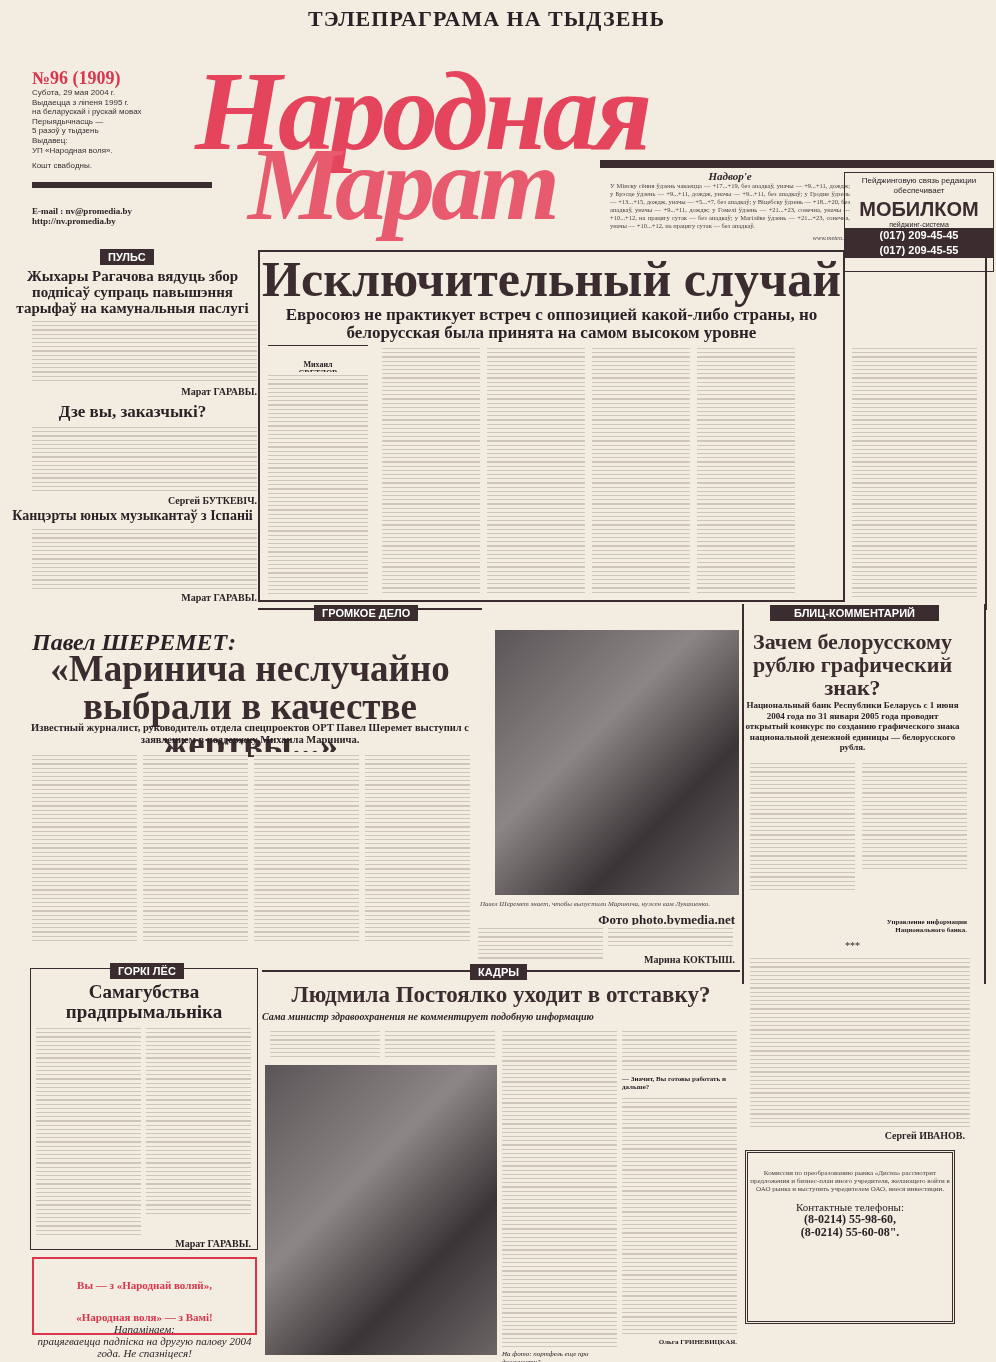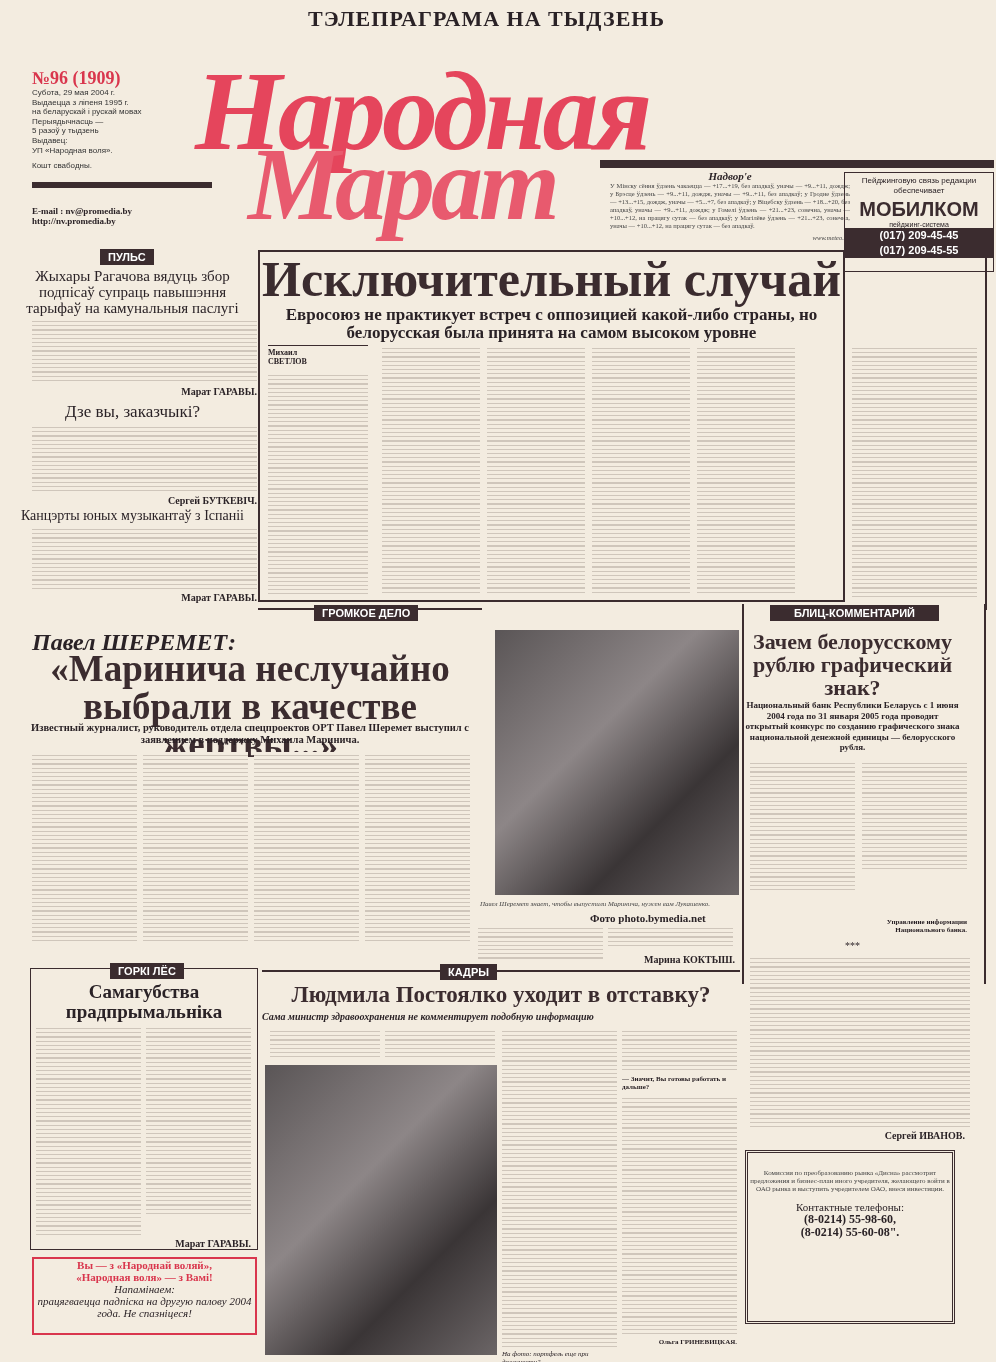--- a/index.html
+++ b/index.html
@@ -16,35 +16,35 @@
 .weather{left:610px;top:172px;width:240px;font-size:6.5px;line-height:8px;color:#444;text-align:justify}
 .weather h4{text-align:center;font-style:italic;font-size:11px;margin-bottom:2px;color:#2a2226}
 .weather .src{text-align:right;font-style:italic;margin-top:4px}
 .ad-mob{left:844px;top:172px;width:150px;height:100px;border:1px solid #3b2c2f;text-align:center;font-family:"Liberation Sans",sans-serif}
 .ad-mob .t{font-size:8px;padding-top:3px;line-height:10px}
 .ad-mob .brand{font-size:20px;font-weight:bold;color:#3b2c2f;margin-top:2px}
 .ad-mob .sub{font-size:7px}
 .ad-mob .ph{background:#3b2c2f;color:#fff;font-weight:bold;font-size:11px;line-height:13px;padding:1px 16px}
 .tag{background:#3b2c2f;color:#fff;font-family:"Liberation Sans",sans-serif;font-weight:bold;font-size:11px;padding:2px 8px;display:inline-block}
 .pulse-tag{left:100px;top:249px}
-.h-left{left:10px;width:245px;text-align:center;font-weight:normal;color:#2a2226}
+.h-left{left:10px;width:245px;text-align:center;font-weight:bold;color:#2a2226}
 .body-txt{font-size:7px;line-height:8.4px;color:#555;text-align:justify}
 .sign{font-size:10px;font-weight:bold;text-align:right}
 .main-box{left:258px;top:250px;width:587px;height:352px;border:2px solid #3b2c2f}
 .main-h{left:258px;top:252px;width:587px;text-align:center;font-size:50px;font-weight:bold;color:#3b2c2f;line-height:54px}
 .main-sub{left:258px;top:306px;width:587px;text-align:center;font-size:17px;font-weight:bold;line-height:18px}
 .grey-col{background:repeating-linear-gradient(#f3ece0 0 3px,#cfc6bb 3px 4.2px)}
 .photo{background:linear-gradient(135deg,#5a5556,#8d8687 40%,#3a3536 70%,#6b6566)}
 .quote-name{left:32px;top:629px;font-size:24px;font-weight:bold;font-style:italic}
 .quote-h{left:20px;top:650px;width:460px;text-align:center;font-size:37px;font-weight:bold;line-height:38px;color:#3b2c2f}
 .quote-sub{left:20px;top:722px;width:460px;text-align:center;font-size:10.5px;font-weight:bold;line-height:12px}
 .blitz-h{left:745px;top:630px;width:215px;text-align:center;font-size:22px;font-weight:bold;line-height:23px;color:#3b2c2f}
 .blitz-sub{left:745px;top:700px;width:215px;text-align:center;font-size:9px;font-weight:bold;line-height:10.5px}
 .promo{left:32px;top:1257px;width:225px;height:78px;border:2px solid #d9364d;text-align:center}
-.promo .r{color:#d9364d;font-weight:bold;font-size:11px;line-height:12px;margin-top:0}
+.promo .r{color:#d9364d;font-weight:bold;font-size:11px;line-height:12px;margin-top:20px}
 .promo .i{font-style:italic;font-size:11px;line-height:12px}
 .disna{left:745px;top:1150px;width:210px;height:174px;border:3px double #3b2c2f;text-align:center;padding-top:10px}
 .disna .b{font-size:9px;font-weight:bold;line-height:11px}
 .disna .n{font-size:7px;line-height:8px;margin-top:6px;color:#444}
 .disna .c{font-size:11px;margin-top:8px}
 .disna .p{font-size:12px;font-weight:bold;line-height:13px}
 </style>
 </head>
 <body>
 
@@ -92,21 +92,21 @@
 <div class="abs h-left" style="top:402px;font-size:17px">Дзе вы, заказчыкі?</div>
 <div class="abs grey-col" style="left:32px;top:424px;width:225px;height:68px"></div>
 <div class="abs sign" style="left:32px;top:495px;width:225px">Сергей БУТКЕВІЧ.</div>
 <div class="abs h-left" style="top:508px;font-size:14px">Канцэрты юных музыкантаў з Іспаніі</div>
 <div class="abs grey-col" style="left:32px;top:526px;width:225px;height:65px"></div>
 <div class="abs sign" style="left:32px;top:592px;width:225px">Марат ГАРАВЫ.</div>
 
 <div class="abs main-box"></div>
 <div class="abs main-h">Исключительный случай</div>
 <div class="abs main-sub">Евросоюз не практикует встреч с оппозицией какой-либо страны, но белорусская была принята на самом высоком уровне</div>
-<div class="abs" style="left:268px;top:345px;width:100px;font-size:8px;font-weight:bold;border-top:1px solid #3b2c2f;padding-top:2px">
+<div class="abs" style="left:268px;top:345px;width:100px;text-align:center;font-size:8px;font-weight:bold;border-top:1px solid #3b2c2f;padding-top:14px">
   <div>Михаил</div>
     <div>СВЕТЛОВ</div>
 </div>
 <div class="abs grey-col" style="left:268px;top:372px;width:100px;height:222px"></div>
 <div class="abs grey-col" style="left:382px;top:345px;width:98px;height:250px"></div>
 <div class="abs grey-col" style="left:487px;top:345px;width:98px;height:250px"></div>
 <div class="abs grey-col" style="left:592px;top:345px;width:98px;height:250px"></div>
 <div class="abs grey-col" style="left:697px;top:345px;width:98px;height:250px"></div>
 <div class="abs grey-col" style="left:852px;top:345px;width:125px;height:255px"></div>
 <div class="abs" style="left:985px;top:250px;width:2px;height:360px;background:#3b2c2f"></div>
@@ -115,21 +115,21 @@
 <div class="abs tag" style="left:314px;top:605px">ГРОМКОЕ ДЕЛО</div>
 <div class="abs quote-name">Павел ШЕРЕМЕТ:</div>
 <div class="abs quote-h">«Маринича неслучайно выбрали в качестве жертвы...»</div>
 <div class="abs quote-sub">Известный журналист, руководитель отдела спецпроектов ОРТ Павел Шеремет выступил с заявлением в поддержку Михаила Маринича.</div>
 <div class="abs grey-col" style="left:32px;top:752px;width:105px;height:190px"></div>
 <div class="abs grey-col" style="left:143px;top:752px;width:105px;height:190px"></div>
 <div class="abs grey-col" style="left:254px;top:752px;width:105px;height:190px"></div>
 <div class="abs grey-col" style="left:365px;top:752px;width:105px;height:190px"></div>
 <div class="abs photo" style="left:495px;top:630px;width:244px;height:265px"></div>
 <div class="abs" style="left:480px;top:900px;width:250px;font-size:7px;font-style:italic;color:#444">Павел Шеремет знает, чтобы выпустили Маринича, нужен вам Лукашенко.</div>
-<div class="abs" style="left:590px;top:912px;width:145px;text-align:left;font-size:11px;font-weight:bold">Фото photo.bymedia.net</div>
+<div class="abs" style="left:590px;top:912px;width:145px;text-align:right;font-size:13px;font-weight:bold">Фото photo.bymedia.net</div>
 <div class="abs grey-col" style="left:478px;top:925px;width:125px;height:35px"></div>
 <div class="abs grey-col" style="left:608px;top:925px;width:125px;height:22px"></div>
 <div class="abs sign" style="left:600px;top:954px;width:135px">Марина КОКТЫШ.</div>
 
 <div class="abs" style="left:742px;top:604px;width:244px;height:380px;border-left:2px solid #3b2c2f;border-right:2px solid #3b2c2f"></div>
 <div class="abs tag" style="left:770px;top:605px;padding:2px 24px">БЛИЦ-КОММЕНТАРИЙ</div>
 <div class="abs blitz-h">Зачем белорусскому рублю графический знак?</div>
 <div class="abs blitz-sub">Национальный банк Республики Беларусь с 1 июня 2004 года по 31 января 2005 года проводит открытый конкурс по созданию графического знака национальной денежной единицы — белорусского рубля.</div>
 <div class="abs grey-col" style="left:750px;top:760px;width:105px;height:130px"></div>
 <div class="abs grey-col" style="left:862px;top:760px;width:105px;height:110px"></div>
@@ -139,21 +139,21 @@
 <div class="abs sign" style="left:750px;top:1130px;width:215px">Сергей ИВАНОВ.</div>
 
 <div class="abs" style="left:30px;top:968px;width:228px;height:282px;border:1px solid #3b2c2f"></div>
 <div class="abs tag" style="left:110px;top:963px">ГОРКІ ЛЁС</div>
 <div class="abs" style="left:35px;top:982px;width:218px;text-align:center;font-size:19px;font-weight:bold;line-height:20px">Самагубства прадпрымальніка</div>
 <div class="abs grey-col" style="left:36px;top:1025px;width:105px;height:210px"></div>
 <div class="abs grey-col" style="left:146px;top:1025px;width:105px;height:190px"></div>
 <div class="abs sign" style="left:146px;top:1238px;width:105px">Марат ГАРАВЫ.</div>
 
 <div class="abs" style="left:262px;top:970px;width:478px;height:2px;background:#3b2c2f"></div>
-<div class="abs tag" style="left:440px;top:964px">КАДРЫ</div>
+<div class="abs tag" style="left:470px;top:964px">КАДРЫ</div>
 <div class="abs" style="left:262px;top:982px;width:478px;text-align:center;font-size:23px;font-weight:bold;color:#3b2c2f">Людмила Постоялко уходит в отставку?</div>
 <div class="abs" style="left:262px;top:1011px;width:478px;font-size:10px;font-weight:bold;font-style:italic">Сама министр здравоохранения не комментирует подобную информацию</div>
 <div class="abs grey-col" style="left:270px;top:1028px;width:110px;height:32px"></div>
 <div class="abs grey-col" style="left:385px;top:1028px;width:110px;height:32px"></div>
 <div class="abs photo" style="left:265px;top:1065px;width:232px;height:290px"></div>
 <div class="abs grey-col" style="left:502px;top:1028px;width:115px;height:320px"></div>
 <div class="abs grey-col" style="left:622px;top:1028px;width:115px;height:45px"></div>
 <div class="abs" style="left:622px;top:1075px;width:115px;font-size:7px;font-weight:bold">— Значит, Вы готовы работать и дальше?</div>
 <div class="abs grey-col" style="left:622px;top:1095px;width:115px;height:240px"></div>
 <div class="abs" style="left:622px;top:1338px;width:115px;text-align:right;font-size:7px;font-weight:bold">Ольга ГРИНЕВИЦКАЯ.</div>

